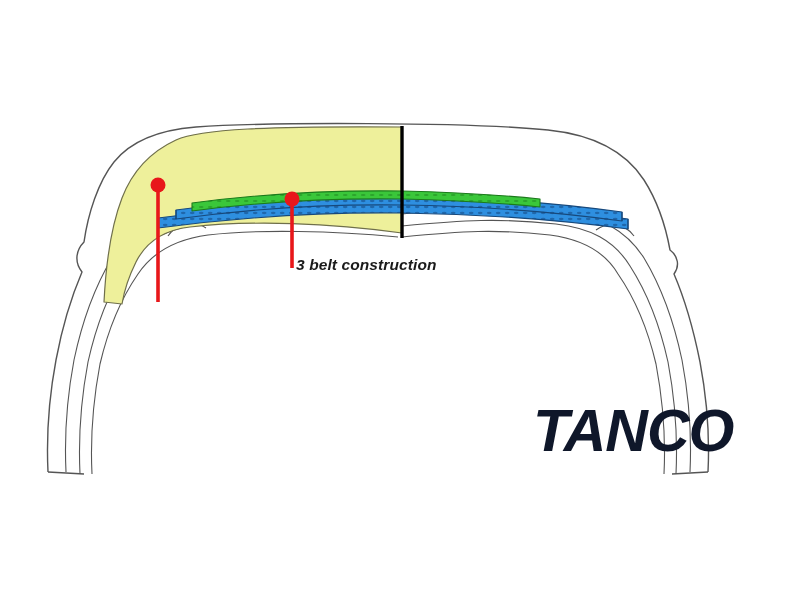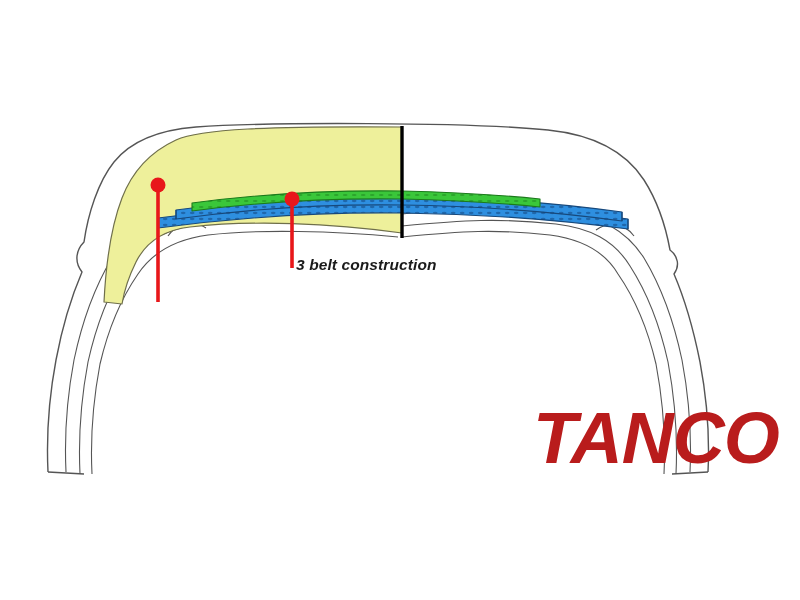--- a/index.html
+++ b/index.html
@@ -46,23 +46,23 @@
     top: 289px;
     font-size: 15.5px;
   }
   .wm {
     position: absolute;
     left: 533px;
     top: 397px;
     font-family: "Liberation Sans", sans-serif;
     font-weight: bold;
     font-style: italic;
-    font-size: 72px;
+    font-size: 59px;
     letter-spacing: -1px;
-    color: #b91c1c;
+    color: #0f172a;
     white-space: nowrap;
     user-select: none;
   }
 </style>
 </head>
 <body>
 
 <div id="diagram-root">
 
   <svg class="figure" viewBox="0 0 800 600">

